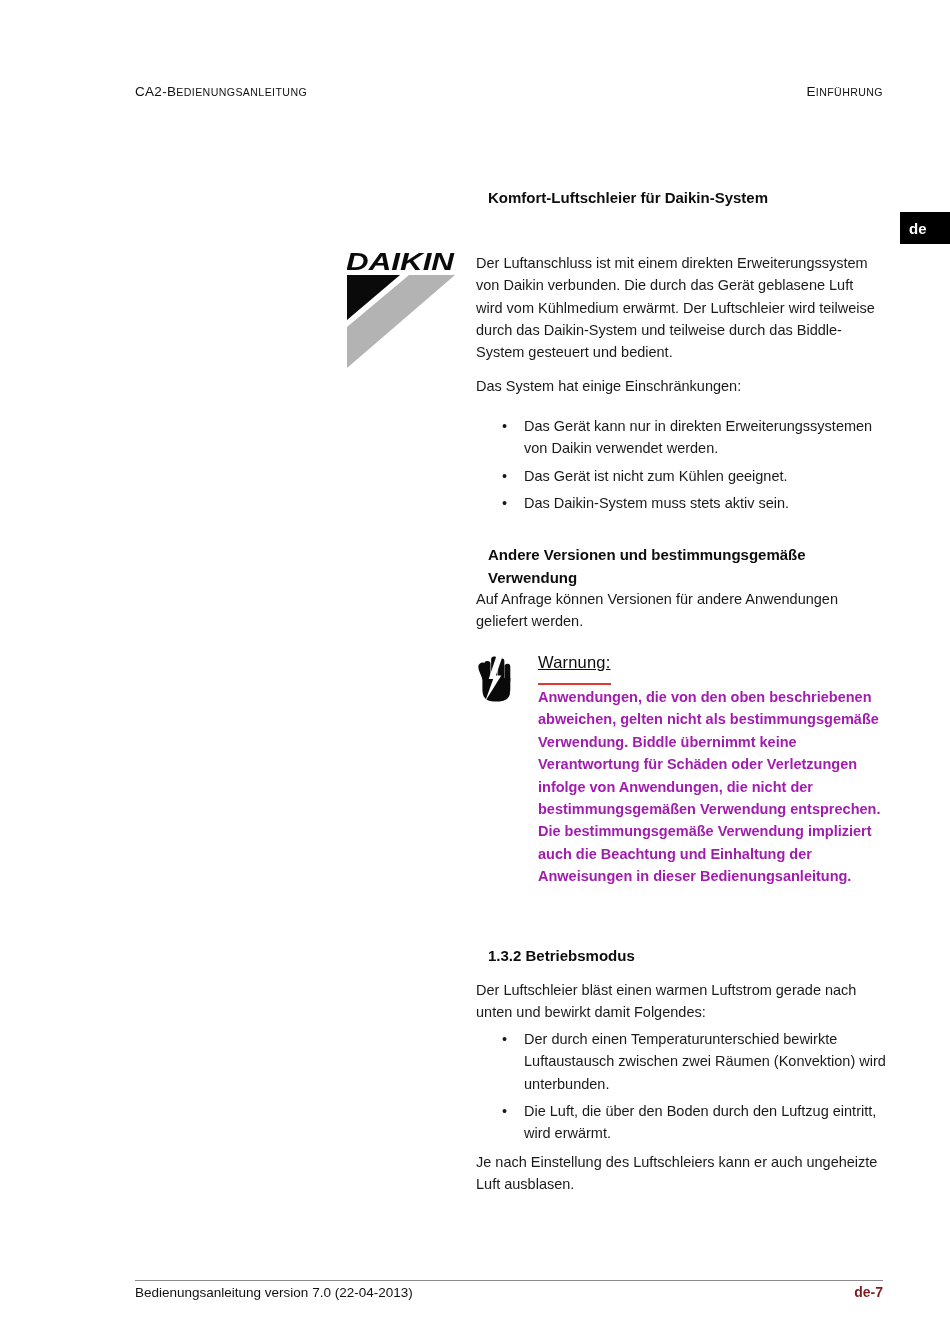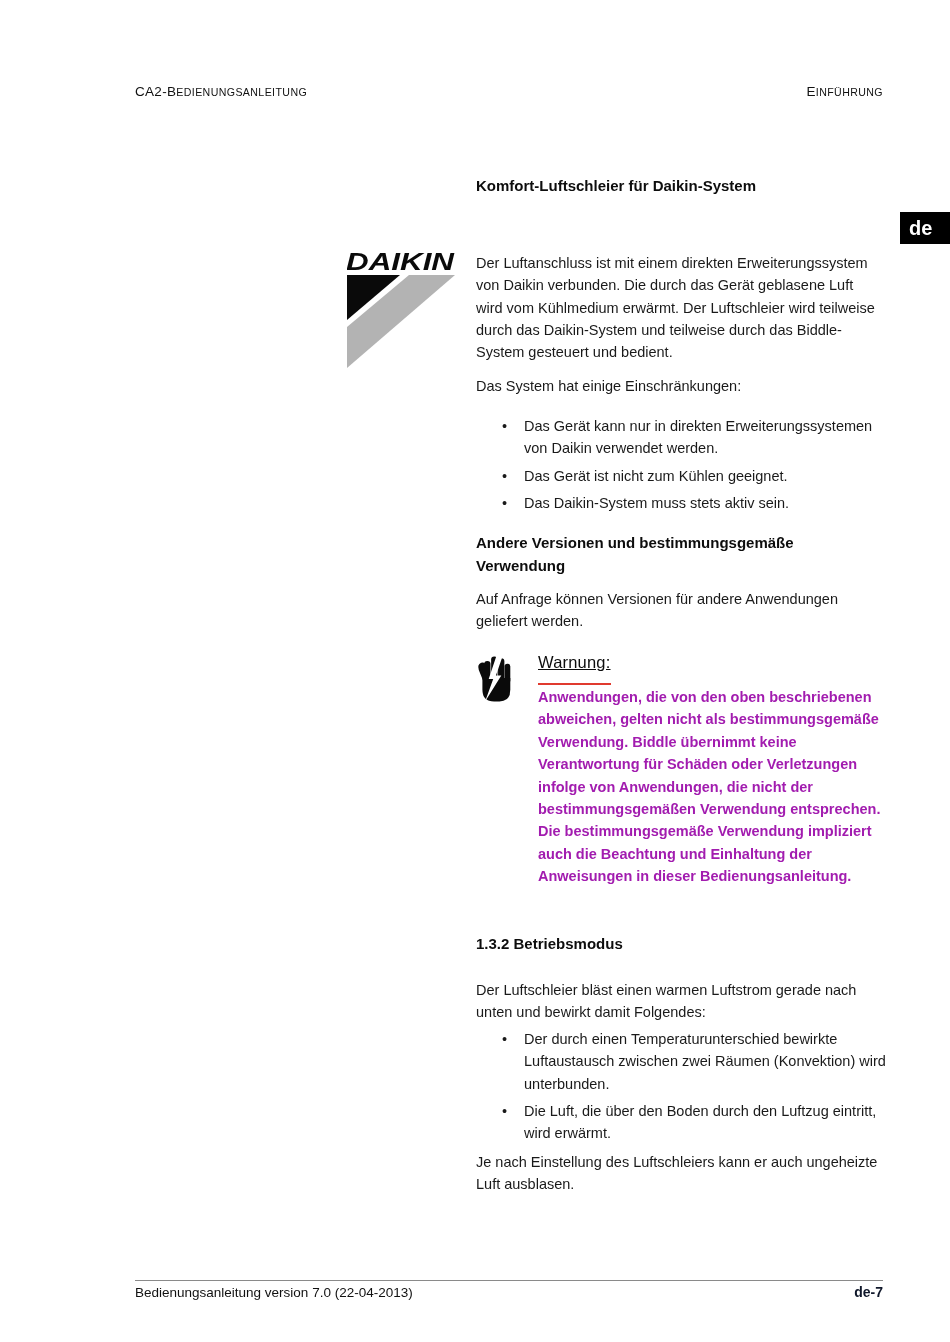--- a/index.html
+++ b/index.html
@@ -8,45 +8,45 @@
     font-family:"Liberation Sans", sans-serif; color:#161616; overflow:hidden;
   }
   
   .hdr { position:absolute; top:84px; font-size:13.5px; letter-spacing:.3px; color:#111; white-space:nowrap; }
   .hdr-left  { left:135px; }
   .hdr-right { right:67px; }
   .caps-rest { font-size:10.6px; letter-spacing:.4px; }
   
   .lang-tab {
     position:absolute; left:900px; top:212px; width:50px; height:32px;
-    background:#000; color:#fff; font-weight:bold; font-size:20px;
+    background:#000; color:#fff; font-weight:bold; font-size:15px;
     display:flex; align-items:center; padding-left:9px; box-sizing:border-box;
   }
   
   .col { position:absolute; left:476px; width:407px; }
-  .h-bold { font-weight:bold; font-size:15px; line-height:23px; color:#0d0d0d; margin:0; }
+  .h-bold { font-weight:bold; font-size:15px; line-height:23px; color:#0d0d0d; margin:12px; }
   .body-txt { font-size:14.5px; line-height:22.3px; margin:0; color:#1a1a1a; }
   ul.blist { list-style:none; margin:5px; padding:0; }
   ul.blist li { position:relative; padding-left:43px; margin-bottom:5px; font-size:14.5px; line-height:22.3px; color:#1a1a1a; }
   ul.blist li::before { content:"\2022"; position:absolute; left:21px; top:0; }
   
   .logo-wrap { position:absolute; left:347px; top:250px; width:108px; height:118px; }
   
   .warn-wrap { position:absolute; left:477px; top:652px; width:406px; }
   .warn-icon { position:absolute; left:0; top:2px; width:36px; height:50px; }
   .warn-body { margin-left:61px; }
   .warn-label {
     display:inline-block; font-size:16.5px; letter-spacing:.2px; color:#0d0d0d;
     text-decoration:underline; border-bottom:2px solid #e03a2f; padding-bottom:11px; line-height:20px;
   }
   .warn-text { font-weight:bold; font-size:14.5px; line-height:22.4px; width:345px; margin:1px 0 0 0; color:#a21caf; }
   
   .ftr-rule { position:absolute; left:135px; top:1280px; width:748px; height:0; border-top:1px solid #8a8a8a; }
   .ftr-left { position:absolute; left:135px; top:1285px; font-size:13.5px; color:#111; }
-  .ftr-right { position:absolute; right:67px; top:1284px; font-size:14px; font-weight:bold; color:#0f172a; }
+  .ftr-right { position:absolute; right:67px; top:1284px; font-size:14px; font-weight:bold; color:#7f1d1d; }
   svg text { font-family:"Liberation Sans", sans-serif; }
 </style>
 </head>
 <body>
 
 <div class="page">
 
   <div class="hdr hdr-left"><span>CA2-B</span><span class="caps-rest">EDIENUNGSANLEITUNG</span></div>
   <div class="hdr hdr-right"><span>E</span><span class="caps-rest">INFÜHRUNG</span></div>
 

